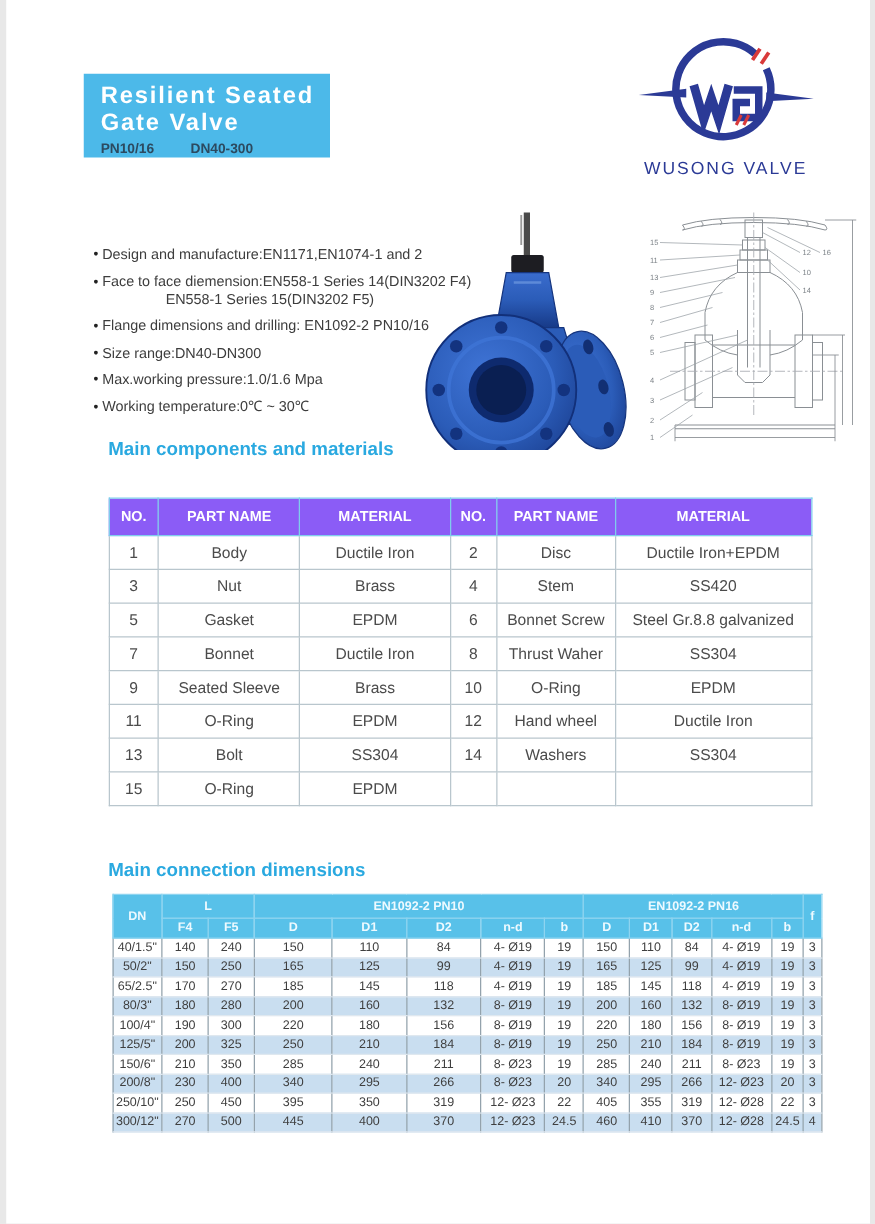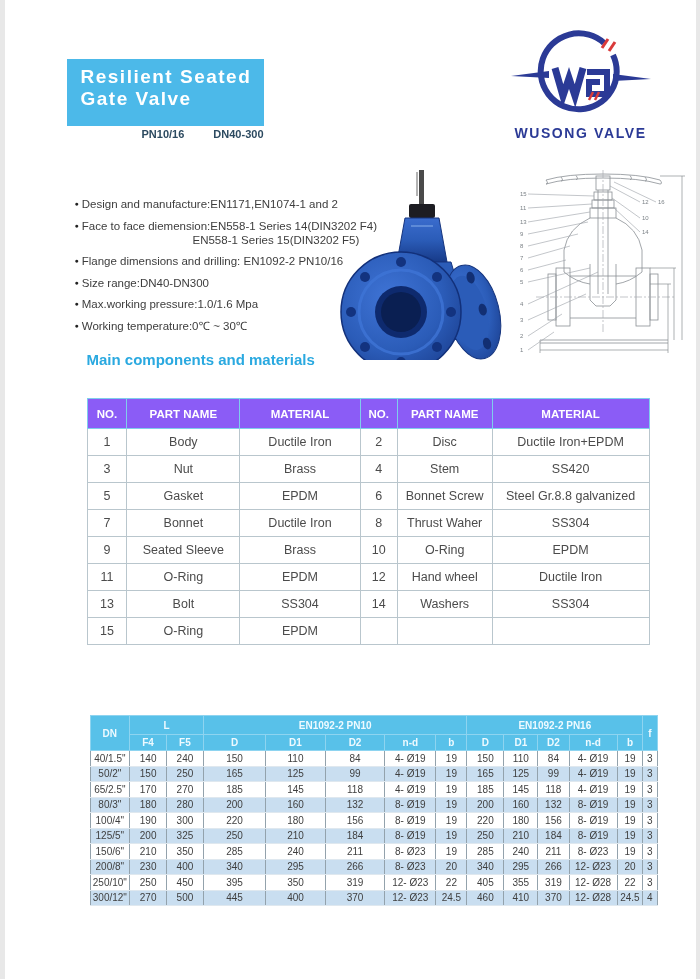--- a/index.html
+++ b/index.html
@@ -11,46 +11,46 @@
 
   
   .title-block {
     position:absolute; left:62px; top:59px; width:197px; height:67px;
     background:#4cb9e9; box-sizing:border-box; padding:7px 0 0 14px;
   }
   .title-line {
     color:#ffffff; font-size:19px; font-weight:bold;
     letter-spacing:1.5px; line-height:22px;
   }
-  .title-sub { margin-top:18px; font-size:11px; font-weight:bold; color:#2c4a60;text-align:right; }
+  .title-sub { margin-top:3px; font-size:11px; font-weight:bold; color:#2c4a60; }
   .title-sub .dn { margin-left:26px; }
 
   .logo { position:absolute; left:500px; top:30px; width:152px; text-align:center; }
   .logo-name {
-    margin-top:1px; color:#2b3a96; font-weight:bold;
+    margin-top:1px; color:#2b3a96; font-weight:normal;
     font-size:14px; letter-spacing:1.6px; white-space:nowrap;
   }
 
   
   .section-heading {
     position:absolute; left:82px; color:#2aa9e0;
     font-size:15px; font-weight:bold;
   }
   .h-specs { top:165px; }
   .h-comp  { top:351px; }
   .h-dims  { top:688px; }
 
   
   .spec-list { position:absolute; left:70px; top:197px; width:345px;
     list-style:none; margin:0; padding:0; }
   .spec-list li {
     font-size:11.5px; color:#3d3d3d; margin-bottom:7.5px; line-height:13px;
   }
   .spec-list li::before { content:"●"; font-size:7px; vertical-align:2px; margin-right:3px; color:#222; }
-  .spec-line2 { margin-left:118px; margin-top:1px; }
+  .spec-line2 { margin-left:58px; margin-top:1px; }
 
   
   .valve-photo  { position:absolute; left:326px; top:166px; width:182px; height:194px; }
   .valve-drawing{ position:absolute; left:501px; top:164px; width:194px; height:196px; }
 
   
   .comp-table {
     position:absolute; left:82px; top:398px; width:563px;
     border-collapse:collapse; table-layout:fixed;
   }
@@ -374,20 +374,21 @@
           <td>15</td>
           <td>O-Ring</td>
           <td>EPDM</td>
           <td></td>
           <td></td>
           <td></td>
         </tr>
       </tbody>
   </table>
 
+  <div class="section-heading h-dims">Main connection dimensions</div>
   <table class="dim-table">
     <colgroup>
       <col class="d-dn">
         <col class="d-f4">
         <col class="d-f5">
       <col class="d-D">
         <col class="d-D1">
         <col class="d-D2">
         <col class="d-nd">
         <col class="d-b">

